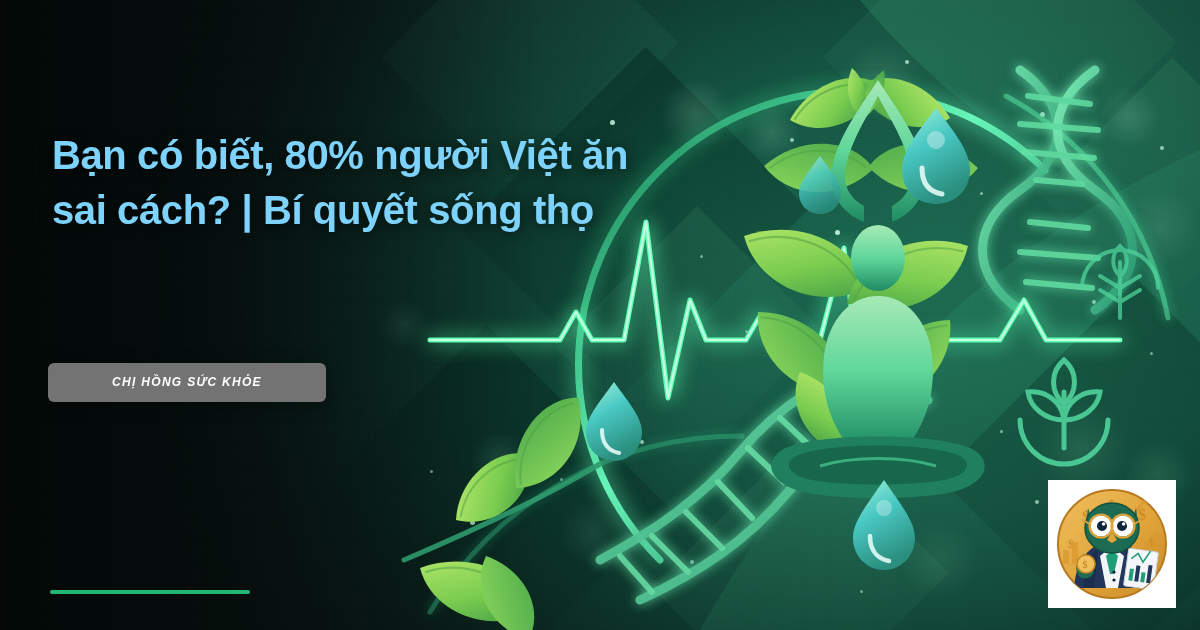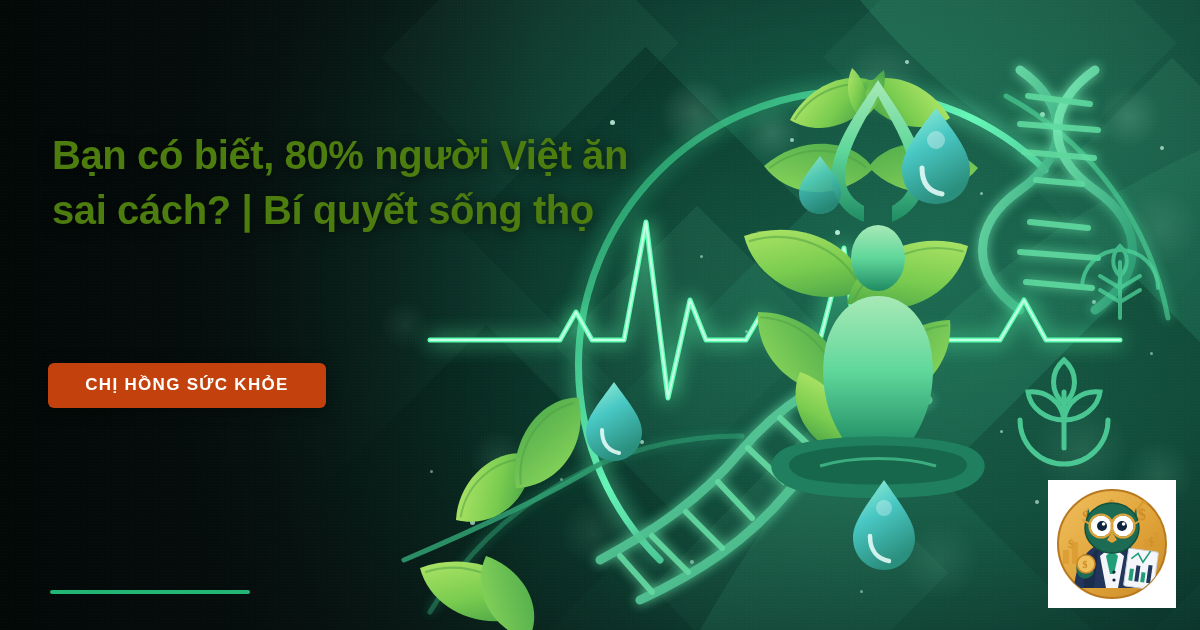--- a/index.html
+++ b/index.html
@@ -66,41 +66,42 @@
     width:128px; height:128px;
     background:#ffffff;
   }
   .logo-frame svg { display:block; }
 
   
   .headline {
     position:absolute;
     left:52px; top:128px;
     width:620px;
-    color:#4d7c0f;
+    color:#7dd3fc;
     font-size:40px;
     font-weight:700;
     line-height:1.38;
     letter-spacing:-.4px;
     text-shadow:0 2px 14px rgba(0,0,0,.65);
     white-space:pre-line;
   }
   .badge {
     position:absolute;
     left:48px; top:363px;
     min-width:278px;
     padding:12px 22px 13px;
-    background:#c2410c;
+    background:#737373;
     border-radius:6px;
     color:#ffffff;
-    font-size:17px;
+    font-size:12px;
     font-weight:700;
     letter-spacing:1.3px;
     text-align:center;
     box-shadow:0 3px 16px rgba(0,0,0,.35);
+    font-style:italic;
   }
   .accent-rule {
     position:absolute;
     left:50px; top:590px;
     width:200px; height:4px;
     background:#22b573;
     border-radius:2px;
   }
 </style>
 </head>

